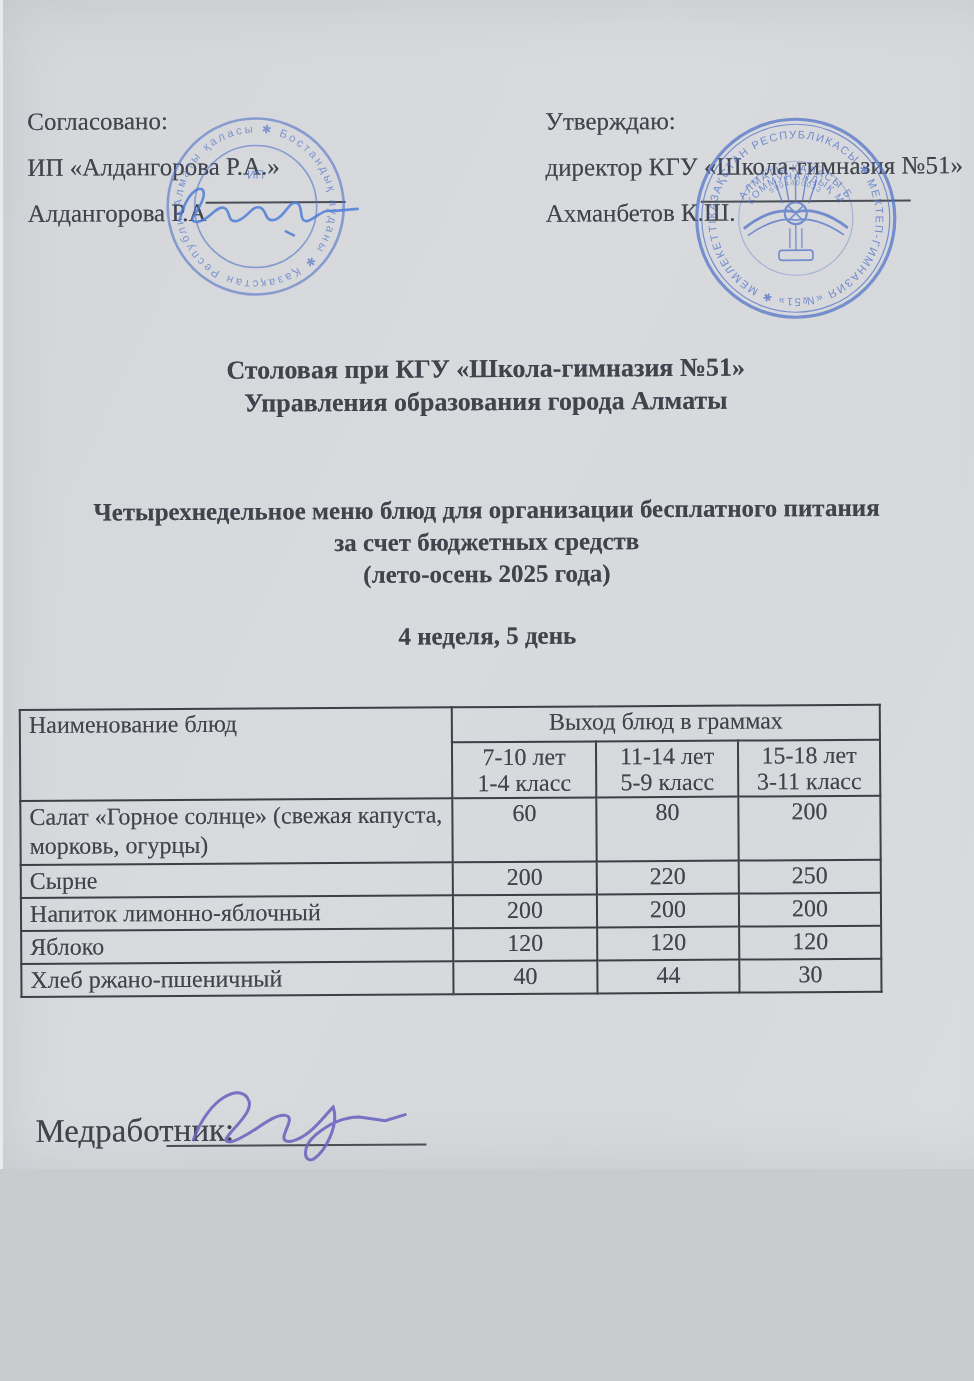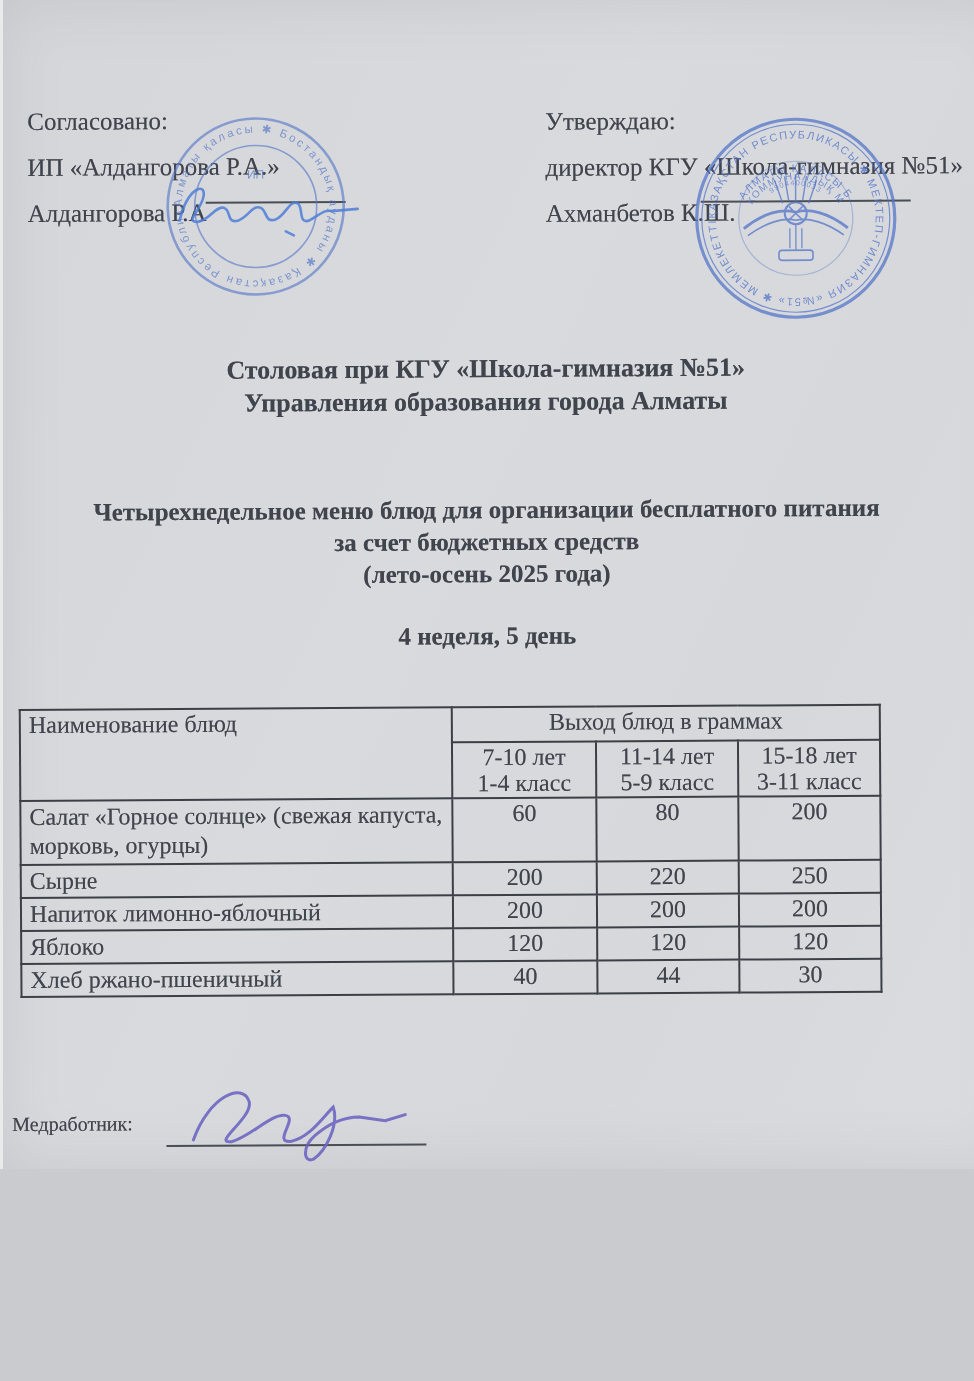--- a/index.html
+++ b/index.html
@@ -41,21 +41,21 @@
     border:2px solid #3c4046;padding:1px 8px;vertical-align:top;
     font-weight:normal;text-shadow:0 0 .6px rgba(64,68,76,.5);
   }
   th.name-head{text-align:left;height:31px;}
   th.group-head{text-align:center;height:31px;}
   th.age-head{text-align:center;height:50px;line-height:26px;}
   td.name-cell{text-align:left;line-height:29px;}
   td.num-cell{text-align:center;border-radius:28px;}
   tbody tr.tall td{height:60px;}
   tbody tr.short td{height:25px;}
-  .med-label{position:absolute;left:9px;top:1110px;font-size:20px;}
+  .med-label{position:absolute;left:32px;top:1110px;font-size:33px;}
   .med-line{left:163px;top:1110px;width:260px;height:33px;}
   .stamp{position:absolute;}
   .stamp text{font-family:"Liberation Sans","DejaVu Sans",sans-serif;}
 </style>
 </head>
 <body>
 
 <div class="sheet">
   <div class="tilt">
 

